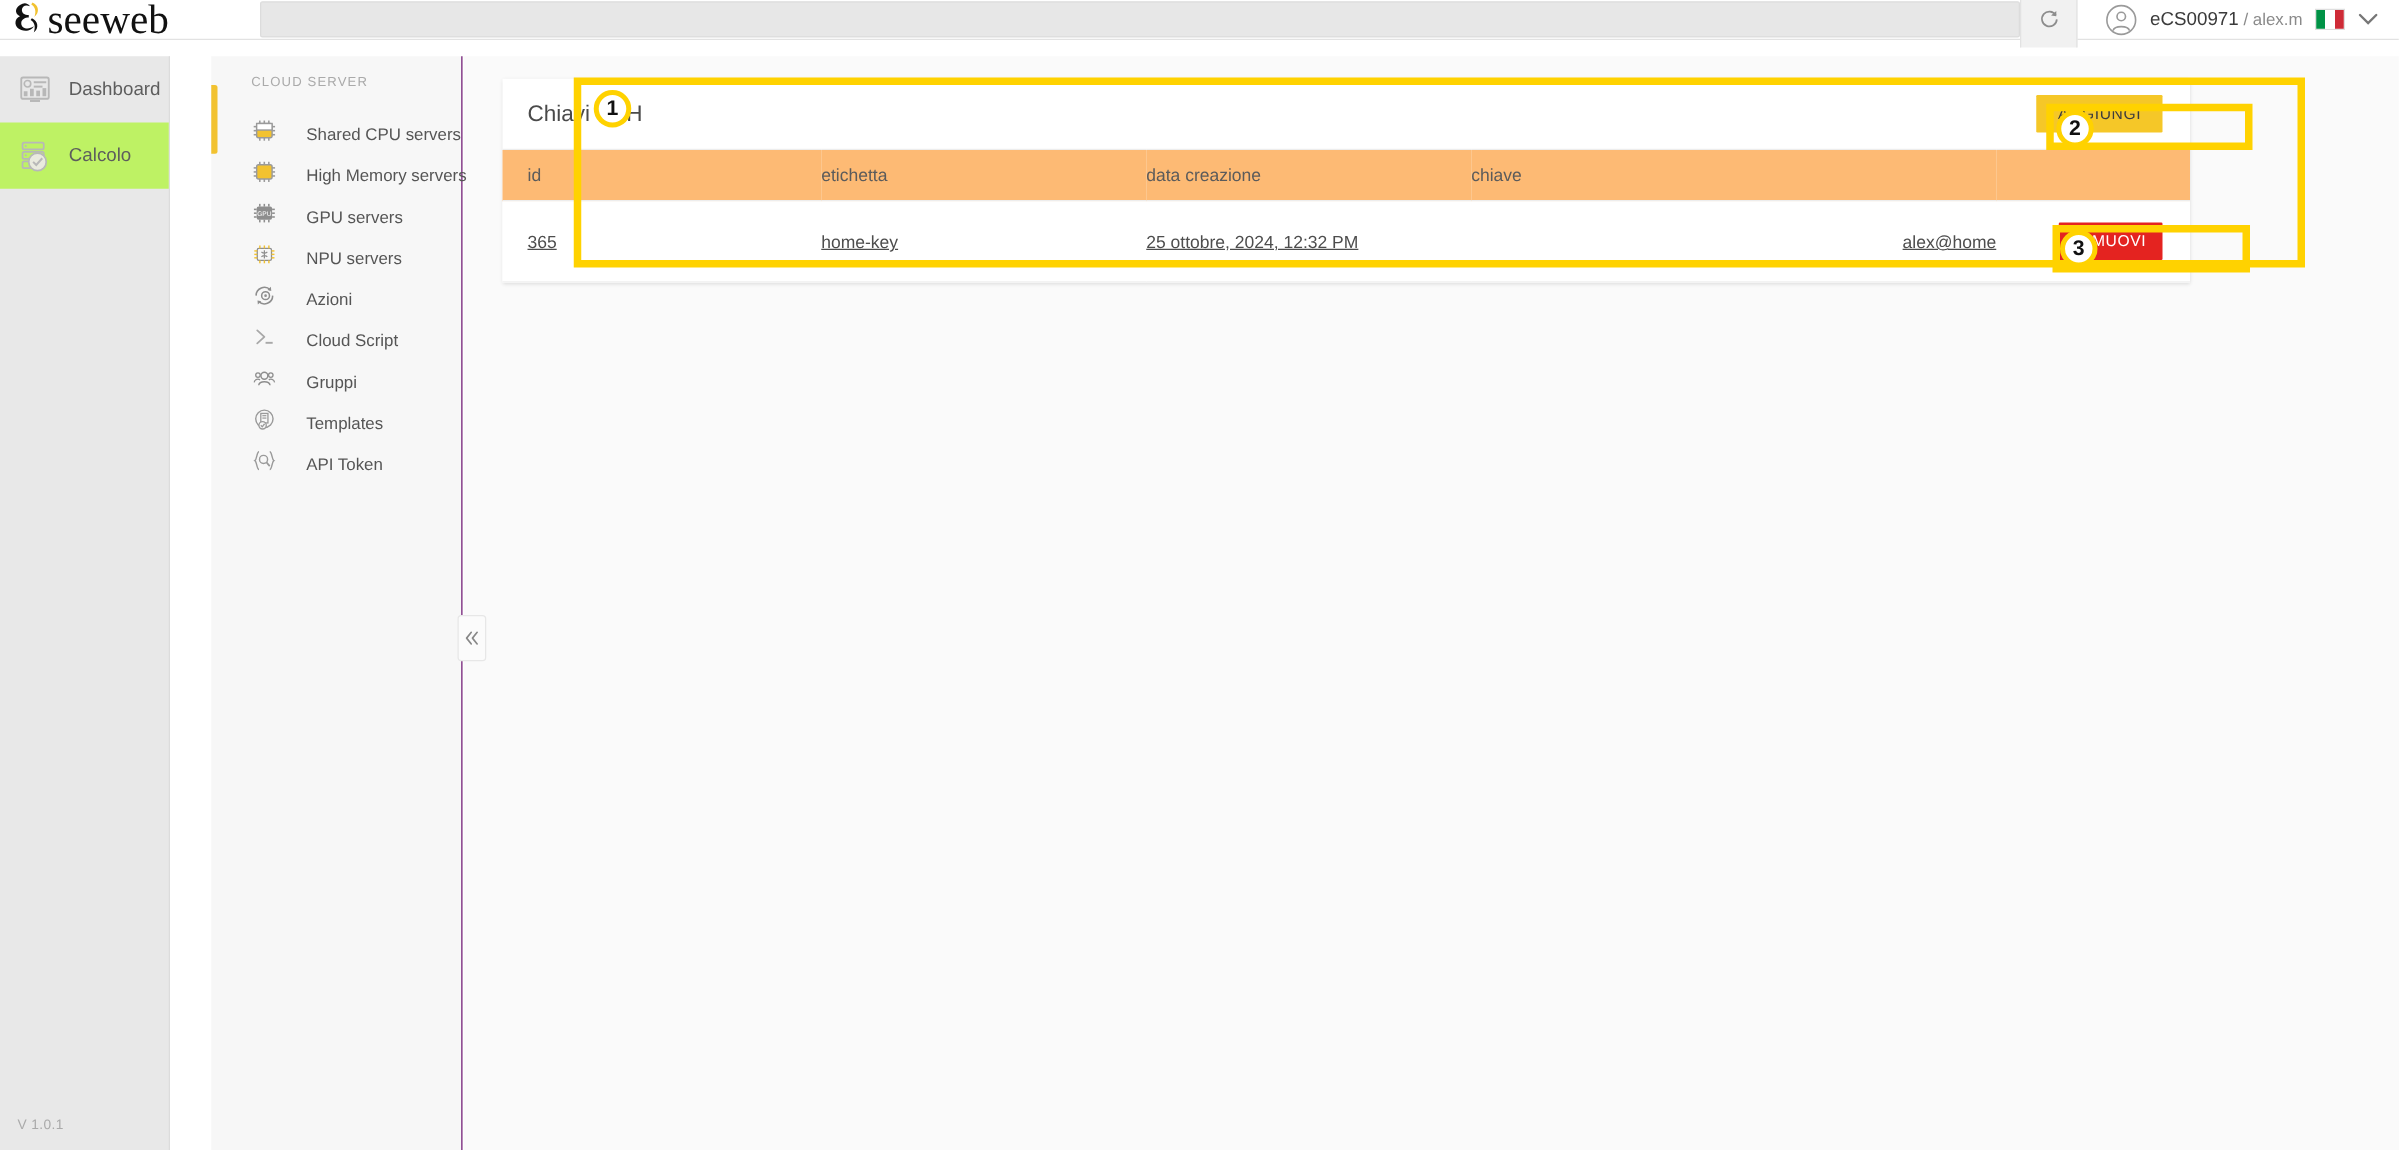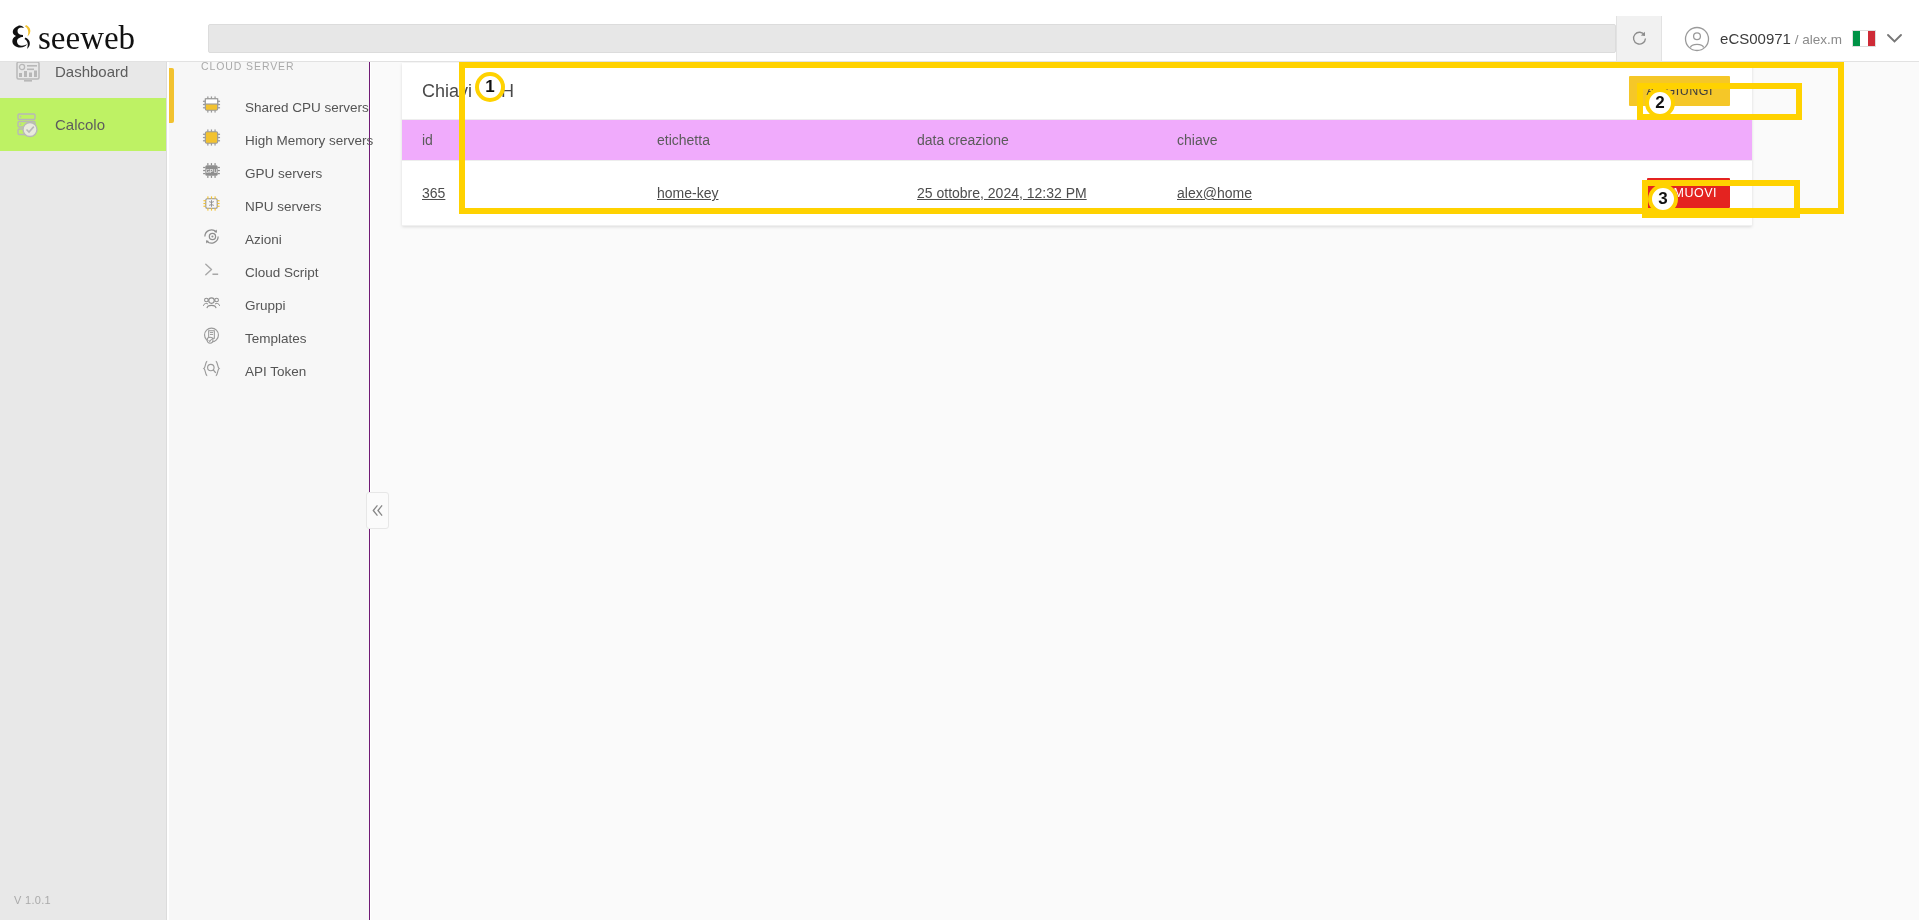--- a/index.html
+++ b/index.html
@@ -6,24 +6,24 @@
   html, body {
     width: 1919px; height: 920px;
     font-family: "Liberation Sans", sans-serif;
     background: #ffffff;
     overflow: hidden;
   }
 
   
   .topbar {
     position: absolute; top: 0; left: 0;
-    width: 1919px; height: 62px;
+    width: 1919px; height: 32px;
     background: #ffffff;
     border-bottom: 1px solid #e2e2e2;
-    display: flex; align-items: flex-end;
+    display: flex; align-items: center;
     z-index: 40;
   }
   .logo-area {
     width: 168px; height: 45px;
     display: flex; align-items: center;
     padding-left: 8px;
     flex: none;
   }
   .logo-svg { display: block; }
 
@@ -76,21 +76,21 @@
     display: flex; flex: none;
     border: 1px solid #dedede;
   }
   .flag span { flex: 1; }
   .chev-down { flex: none; }
 
   
   .sidebar-primary {
     position: absolute;
     top: 45px; left: 0;
-    width: 167px; height: 875px;
+    width: 136px; height: 875px;
     background: #e8e8e8;
     border-right: 1px solid #dcdcdc;
     z-index: 30;
   }
   .nav-item {
     height: 53px;
     display: flex; align-items: center;
     gap: 13px;
     padding-left: 14px;
     cursor: pointer;
@@ -190,42 +190,42 @@
     border: none;
     font-family: "Liberation Sans", sans-serif;
     font-size: 12.5px;
     letter-spacing: 0.5px;
     padding: 8px 13px;
     cursor: pointer;
     border-radius: 1px;
   }
 
   table.ssh { width: 100%; border-collapse: collapse; }
-  table.ssh thead tr { background: #f0abfc; }
+  table.ssh thead tr { background: #fdba74; }
   table.ssh th {
     text-align: left;
     font-weight: normal;
     font-size: 14px;
     color: #5b5b5b;
     padding: 12px 0 12px 0;
     border-top: 1px solid #ededed;
     border-bottom: 1px solid #ededed;
   }
   table.ssh td {
     font-size: 14px;
     color: #4d4d4d;
     padding: 17px 0 17px 0;
     background: #ffffff;
     border-bottom: 1px solid #f0f0f0;
     text-decoration: underline;
   }
   .col-id    { width: 255px; padding-left: 20px !important; }
   .col-label { width: 260px; }
   .col-date  { width: 260px; margin-left: 36px; }
-  .col-key   { width: 420px; }
+  .col-key   { width: 420px; text-align: right; }
   .col-act   { text-align: right; padding-right: 22px !important; }
 
   
   .anno-box {
     position: absolute;
     border: 6px solid #ffd200;
     pointer-events: none;
     z-index: 60;
   }
   #anno-1 { left: 459px; top: 62px; width: 1385px; height: 152px; }

